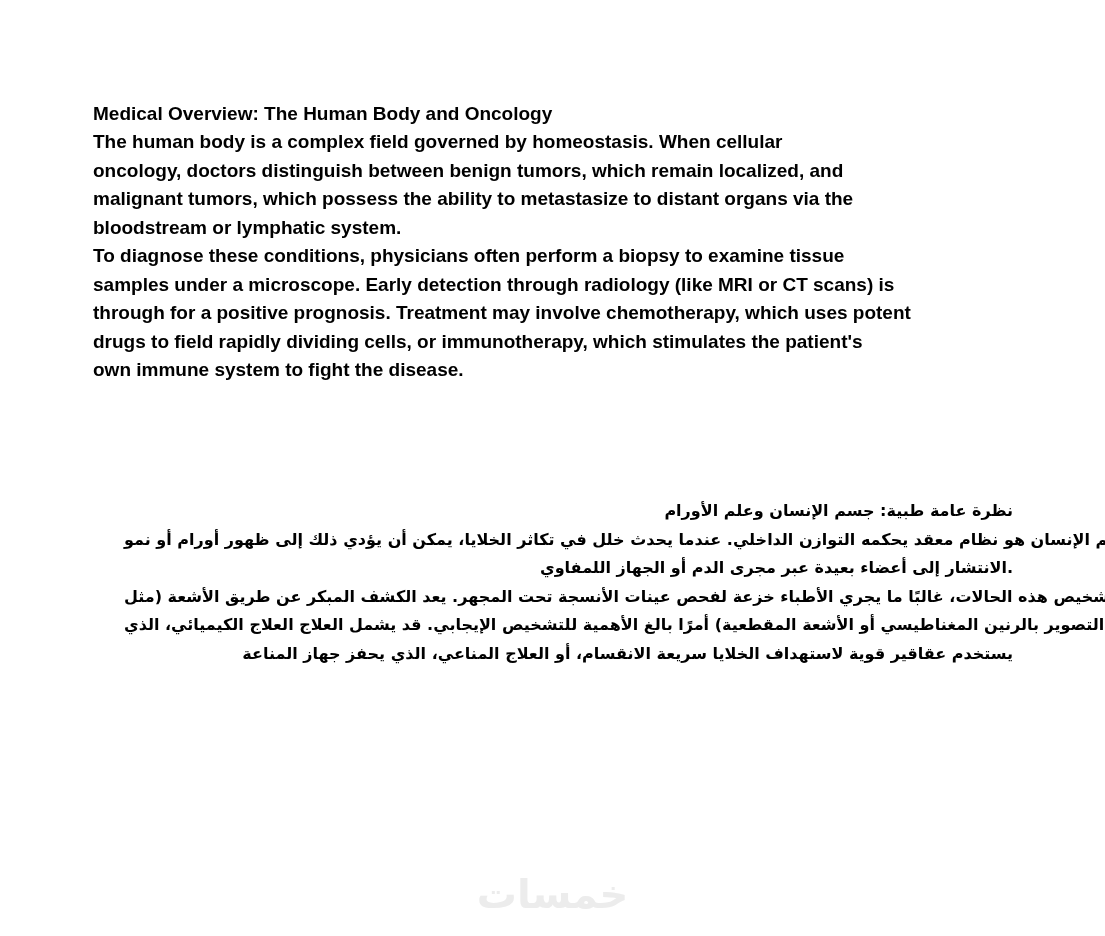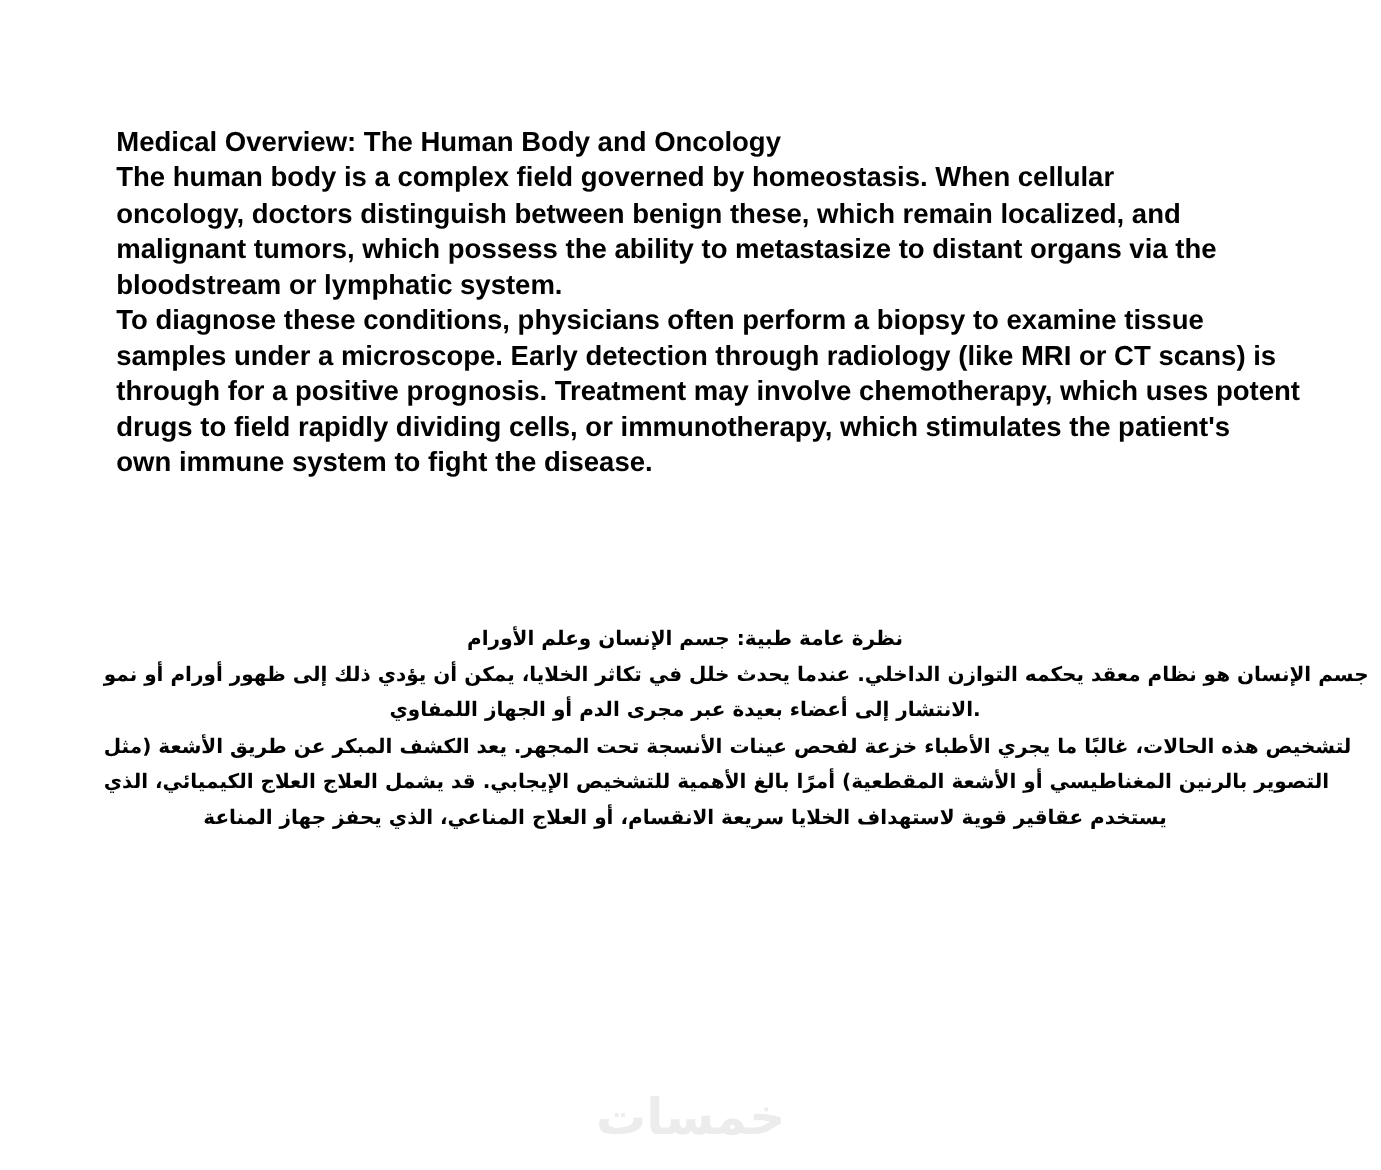--- a/index.html
+++ b/index.html
@@ -12,42 +12,43 @@
     font-family: "Liberation Sans", sans-serif;
   }
   .en-block {
     position: absolute;
     left: 93px;
     top: 100px;
     width: 930px;
     color: #000000;
     font-family: "Liberation Sans", sans-serif;
     font-weight: 700;
-    font-size: 22px;
+    font-size: 19px;
     line-height: 28.45px;
     text-align: left;
   }
   .en-line { white-space: nowrap; }
   .ar-block {
     position: absolute;
     right: 92px;
     top: 497px;
     width: 930px;
     color: #000000;
     font-family: "DejaVu Sans", sans-serif;
     font-weight: 700;
     font-size: 16px;
     line-height: 28.6px;
   }
   
   .ar-line {
     direction: ltr;
     unicode-bidi: normal;
-    text-align: center;
+    text-align: right;
     white-space: nowrap;
+    margin-left: 41px;
   }
   .watermark {
     position: absolute;
     top: 872px;
     left: 0;
     width: 100%;
     text-align: center;
     color: #ececec;
     font-family: "DejaVu Sans", sans-serif;
     font-weight: 700;
@@ -56,21 +57,21 @@
     direction: rtl;
     user-select: none;
   }
 </style>
 </head>
 <body>
 
 <div class="en-block">
   <div class="en-line">Medical Overview: The Human Body and Oncology</div>
   <div class="en-line">The human body is a complex field governed by homeostasis. When cellular</div>
-  <div class="en-line">oncology, doctors distinguish between benign these, which remain localized, and</div>
+  <div class="en-line">oncology, doctors distinguish between benign tumors, which remain localized, and</div>
   <div class="en-line">malignant tumors, which possess the ability to metastasize to distant organs via the</div>
   <div class="en-line">bloodstream or lymphatic system.</div>
   <div class="en-line">To diagnose these conditions, physicians often perform a biopsy to examine tissue</div>
   <div class="en-line">samples under a microscope. Early detection through radiology (like MRI or CT scans) is</div>
   <div class="en-line">through for a positive prognosis. Treatment may involve chemotherapy, which uses potent</div>
   <div class="en-line">drugs to field rapidly dividing cells, or immunotherapy, which stimulates the patient's</div>
   <div class="en-line">own immune system to fight the disease.</div>
 </div>
 
 <div class="ar-block">

